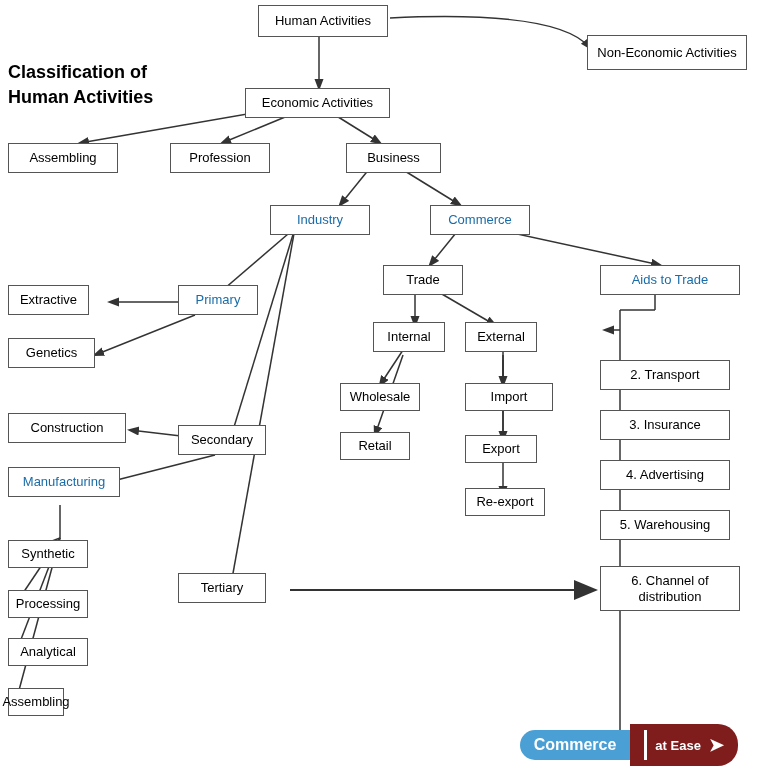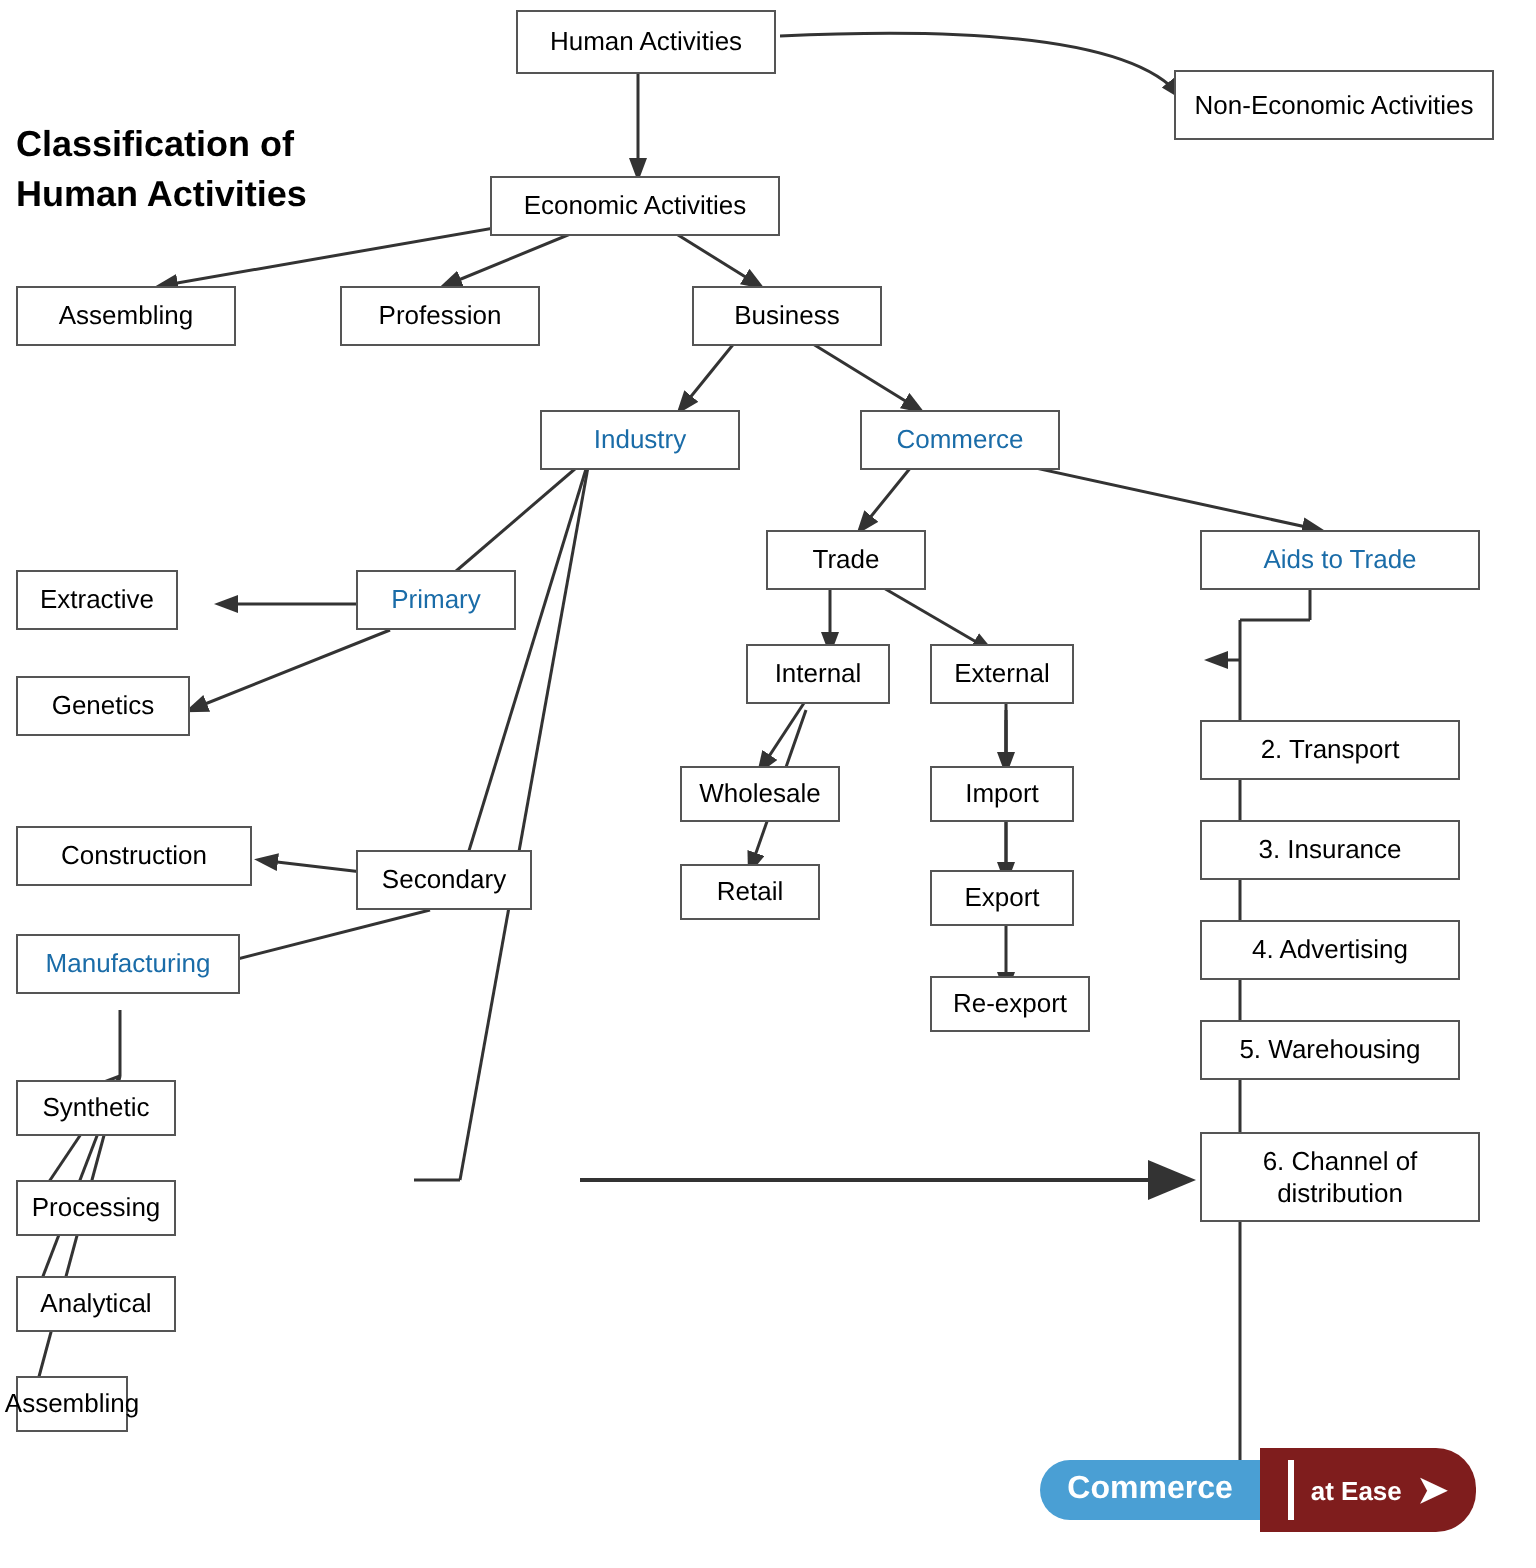--- a/index.html
+++ b/index.html
@@ -235,20 +235,23 @@
   </div>
 
   <div class="box" style="left:8px; top:638px; width:80px; height:28px;">
     <span>Analytical</span>
   </div>
 
   <div class="box" style="left:8px; top:688px; width:56px; height:28px;">
     <span>Assembling</span>
   </div>
 
+  <div class="box" style="left:178px; top:573px; width:88px; height:30px;">
+    <span>Tertiary</span>
+  </div>
 
   <div class="box" style="left:383px; top:265px; width:80px; height:30px;">
     <span>Trade</span>
   </div>
 
   <div class="box" style="left:373px; top:322px; width:72px; height:30px;">
     <span>Internal</span>
   </div>
 
   <div class="box" style="left:465px; top:322px; width:72px; height:30px;">
@@ -256,21 +259,21 @@
   </div>
 
   <div class="box" style="left:340px; top:383px; width:80px; height:28px;">
     <span>Wholesale</span>
   </div>
 
   <div class="box" style="left:340px; top:432px; width:70px; height:28px;">
     <span>Retail</span>
   </div>
 
-  <div class="box" style="left:465px; top:383px; width:72px; height:28px;">
+  <div class="box" style="left:465px; top:383px; width:88px; height:28px;">
     <span>Import</span>
   </div>
 
   <div class="box" style="left:465px; top:435px; width:72px; height:28px;">
     <span>Export</span>
   </div>
 
   <div class="box" style="left:465px; top:488px; width:80px; height:28px;">
     <span>Re-export</span>
   </div>

